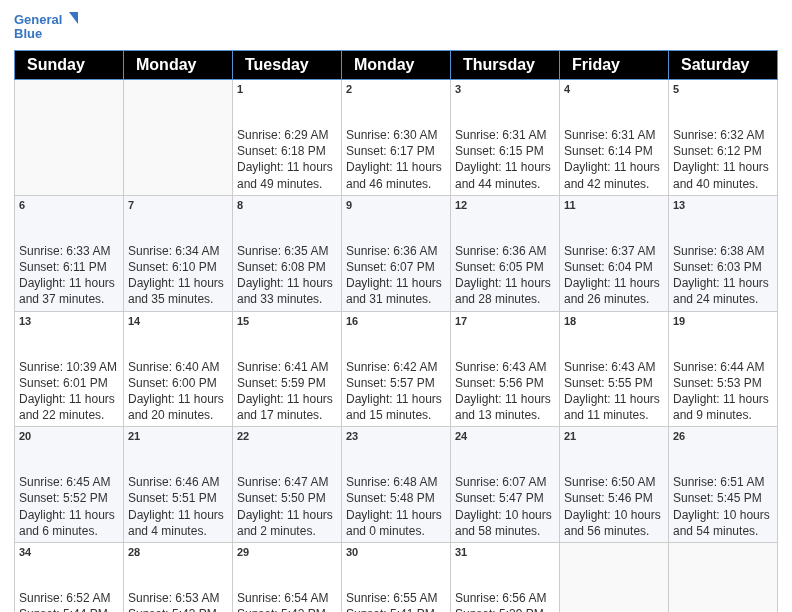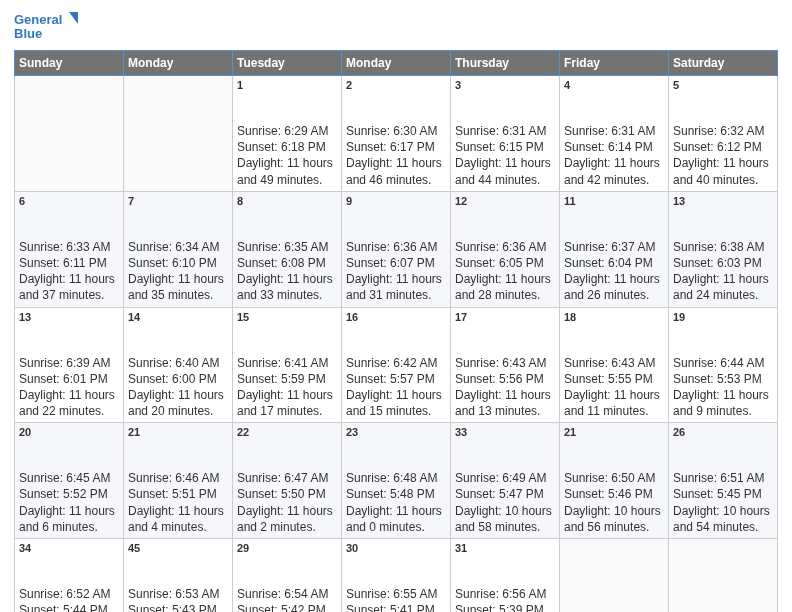--- a/index.html
+++ b/index.html
@@ -40,25 +40,25 @@
       font-size: 14px;
       color: #555;
     }
     .calendar {
       flex: 1;
       border-collapse: collapse;
       width: 100%;
       table-layout: fixed;
     }
     .calendar th {
-      background: #737373;
+      background: #000000;
       color: #fff;
-      font-size: 12px;
+      font-size: 16px;
       font-weight: bold;
-      padding: 5px 4px;
+      padding: 5px 12px;
       text-align: left;
       border: 1px solid #5590d0;
     }
     .calendar td {
       border: 1px solid #ccc;
       vertical-align: top;
       padding: 3px 4px;
       font-size: 9.5px;
       color: #333;
       background: #fff;
@@ -188,21 +188,21 @@
           <td>
             <span class="day-num">13</span>
             <div class="day-info">Sunrise: 6:38 AM
 Sunset: 6:03 PM
 Daylight: 11 hours and 24 minutes.</div>
           </td>
         </tr>
         <tr>
           <td>
             <span class="day-num">13</span>
-            <div class="day-info">Sunrise: 6:39 AM
+            <div class="day-info">Sunrise: 10:39 AM
 Sunset: 6:01 PM
 Daylight: 11 hours and 22 minutes.</div>
           </td>
           <td>
             <span class="day-num">14</span>
             <div class="day-info">Sunrise: 6:40 AM
 Sunset: 6:00 PM
 Daylight: 11 hours and 20 minutes.</div>
           </td>
           <td>
@@ -255,22 +255,22 @@
 Sunset: 5:50 PM
 Daylight: 11 hours and 2 minutes.</div>
           </td>
           <td>
             <span class="day-num">23</span>
             <div class="day-info">Sunrise: 6:48 AM
 Sunset: 5:48 PM
 Daylight: 11 hours and 0 minutes.</div>
           </td>
           <td>
-            <span class="day-num">33</span>
-            <div class="day-info">Sunrise: 6:49 AM
+            <span class="day-num">24</span>
+            <div class="day-info">Sunrise: 6:07 AM
 Sunset: 5:47 PM
 Daylight: 10 hours and 58 minutes.</div>
           </td>
           <td>
             <span class="day-num">21</span>
             <div class="day-info">Sunrise: 6:50 AM
 Sunset: 5:46 PM
 Daylight: 10 hours and 56 minutes.</div>
           </td>
           <td>
@@ -281,21 +281,21 @@
           </td>
         </tr>
         <tr>
           <td>
             <span class="day-num">34</span>
             <div class="day-info">Sunrise: 6:52 AM
 Sunset: 5:44 PM
 Daylight: 10 hours and 52 minutes.</div>
           </td>
           <td>
-            <span class="day-num">45</span>
+            <span class="day-num">28</span>
             <div class="day-info">Sunrise: 6:53 AM
 Sunset: 5:43 PM
 Daylight: 10 hours and 50 minutes.</div>
           </td>
           <td>
             <span class="day-num">29</span>
             <div class="day-info">Sunrise: 6:54 AM
 Sunset: 5:42 PM
 Daylight: 10 hours and 47 minutes.</div>
           </td>

